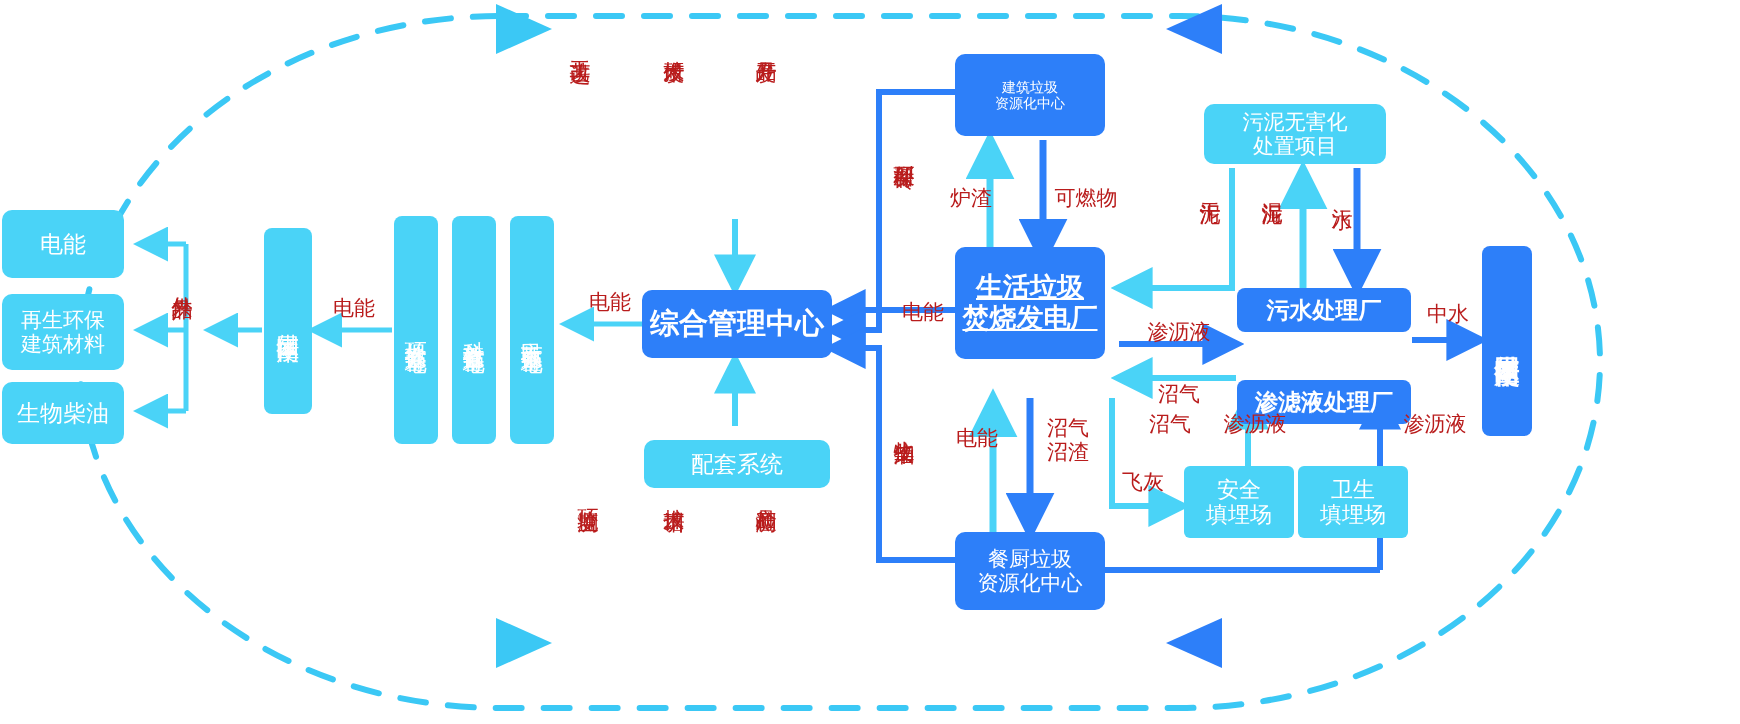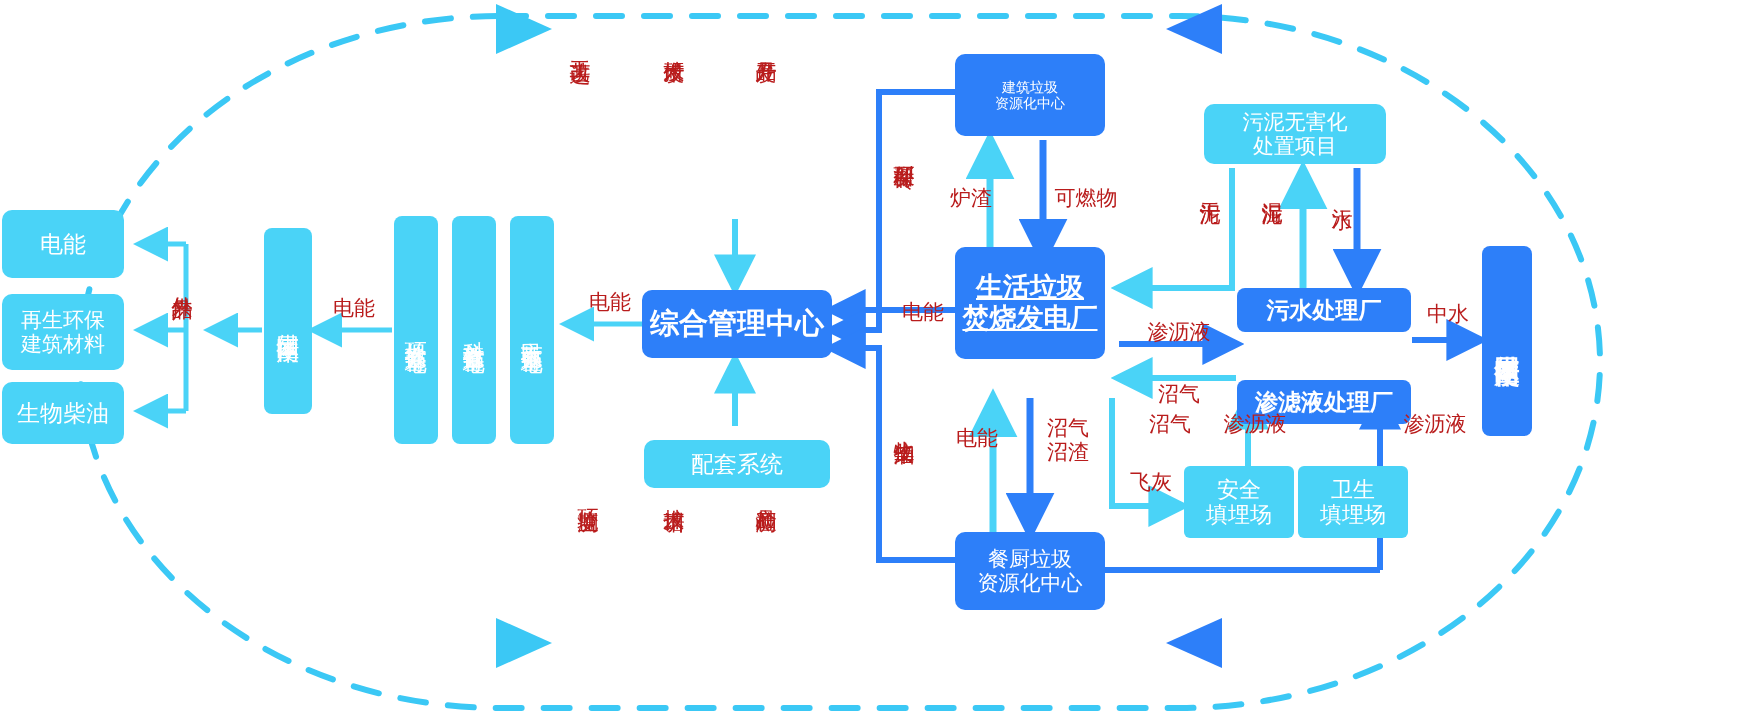--- a/index.html
+++ b/index.html
@@ -187,18 +187,18 @@
 
   <div class="lbl" style="left:1418px;top:302px;width:60px;">中水</div>
 
   <div class="lbl" style="left:950px;top:426px;width:54px;">电能</div>
 
   <div class="lbl" style="left:1040px;top:416px;width:56px;">沼气
 沼渣</div>
 
   <div class="lbl" style="left:1140px;top:412px;width:60px;">沼气</div>
 
-  <div class="lbl" style="left:1114px;top:470px;width:58px;text-align:right;">飞灰</div>
+  <div class="lbl" style="left:1114px;top:470px;width:58px;">飞灰</div>
 
   <div class="lbl" style="left:1206px;top:412px;width:98px;">渗沥液</div>
   <div class="lbl" style="left:1386px;top:412px;width:98px;">渗沥液</div>
 
 </div>
 
 </body></html>

